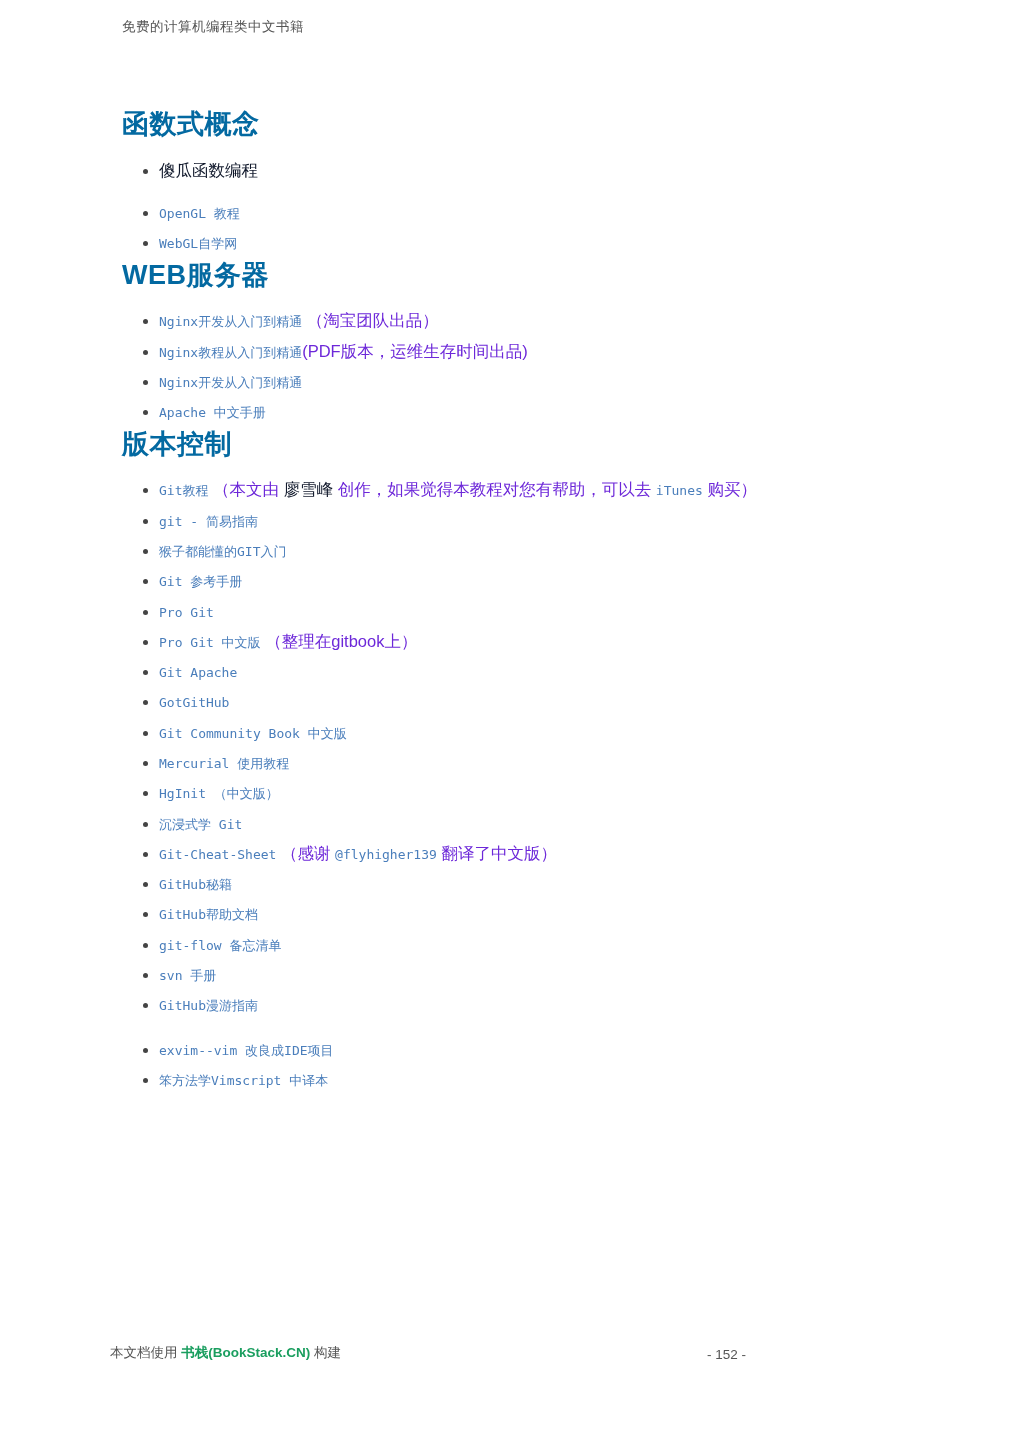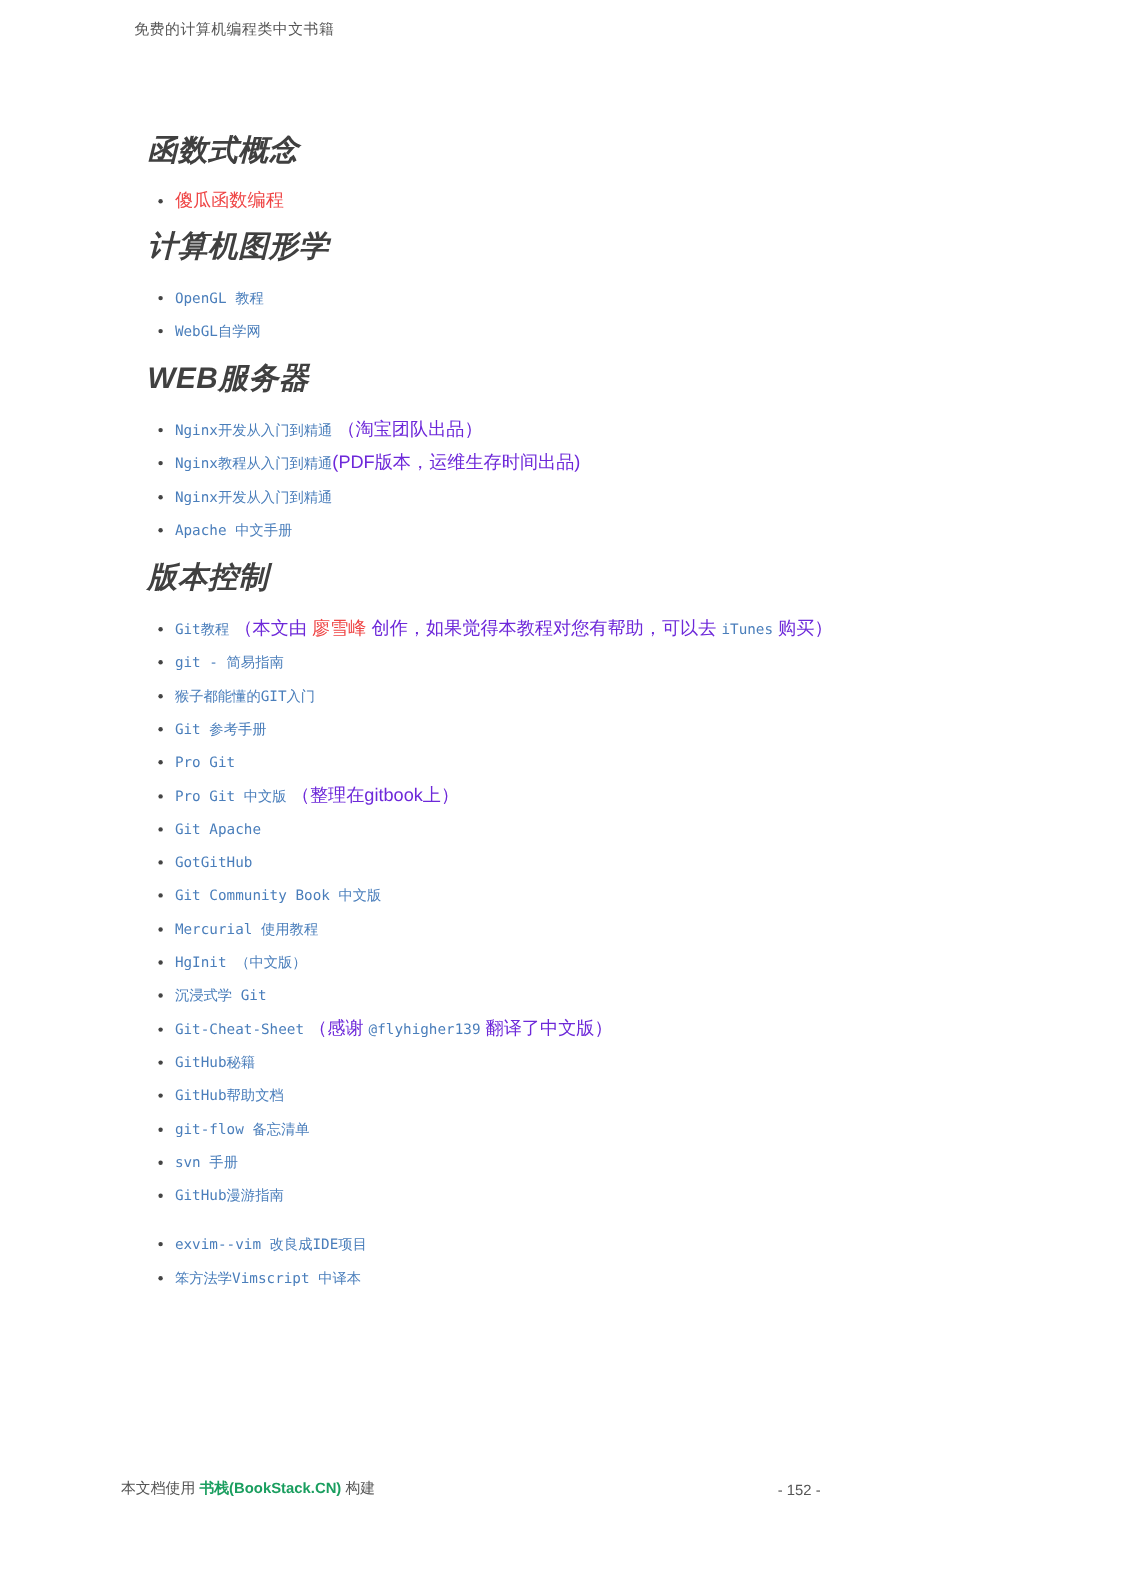--- a/index.html
+++ b/index.html
@@ -31,26 +31,25 @@
   }
   .content {
     position: absolute;
     top: 108px;
     left: 122px;
     width: 790px;
   }
   h2.section {
     font-size: 27px;
     font-weight: bold;
-    color: #404040;
-    margin: 12px;
+    color: #0369a1;
+    margin: 0;
     padding: 0;
     line-height: 1.25;
     letter-spacing: 0.5px;
-    font-style: italic;
   }
   .sec-gap-1 { margin-top: 0; }
   .sec-gap { margin-top: 56px; }
   ul.links {
     list-style: disc;
     margin: 14px 0 0 0;
     padding-left: 37px;
   }
   ul.links li {
     font-size: 16.5px;
@@ -61,21 +60,21 @@
   }
   ul.links li::marker {
     color: #444444;
     font-size: 15px;
   }
   .mono {
     font-family: "DejaVu Sans Mono", "Liberation Mono", monospace;
     font-size: 13px;
   }
   a.lnk {
-    color: #ef4444;
+    color: #0f172a;
     text-decoration: none;
   }
   a.lnk.mono {
     color: #4a7ebb;
   }
   .plain {
     color: #6d28d9;
   }
   .footer {
     position: absolute;
@@ -102,21 +101,20 @@
 
 <div class="page">
 
   <div class="header">免费的计算机编程类中文书籍</div>
 
   <div class="content" id="content">
       <h2 class="section sec-gap-1">函数式概念</h2>
       <ul class="links">
         <li><a class="lnk" href="#">傻瓜函数编程</a></li>
       </ul>
-      <h2 class="section sec-gap">计算机图形学</h2>
       <ul class="links">
         <li><a class="lnk mono" href="#">OpenGL 教程</a></li>
         <li><a class="lnk mono" href="#">WebGL自学网</a></li>
       </ul>
       <h2 class="section sec-gap">WEB服务器</h2>
       <ul class="links">
         <li><a class="lnk mono" href="#">Nginx开发从入门到精通</a><span class="plain"> （淘宝团队出品）</span></li>
         <li><a class="lnk mono" href="#">Nginx教程从入门到精通</a><span class="plain">(PDF版本，运维生存时间出品)</span></li>
         <li><a class="lnk mono" href="#">Nginx开发从入门到精通</a></li>
         <li><a class="lnk mono" href="#">Apache 中文手册</a></li>

